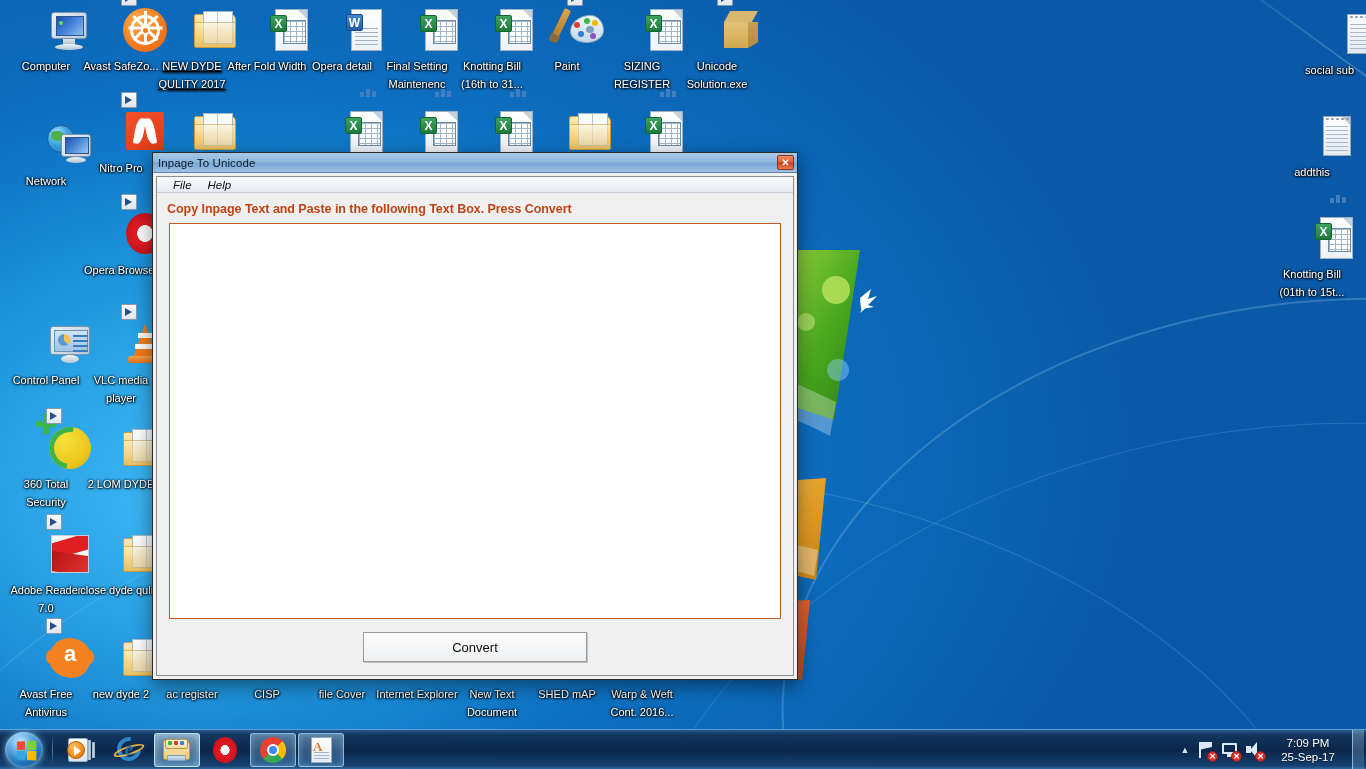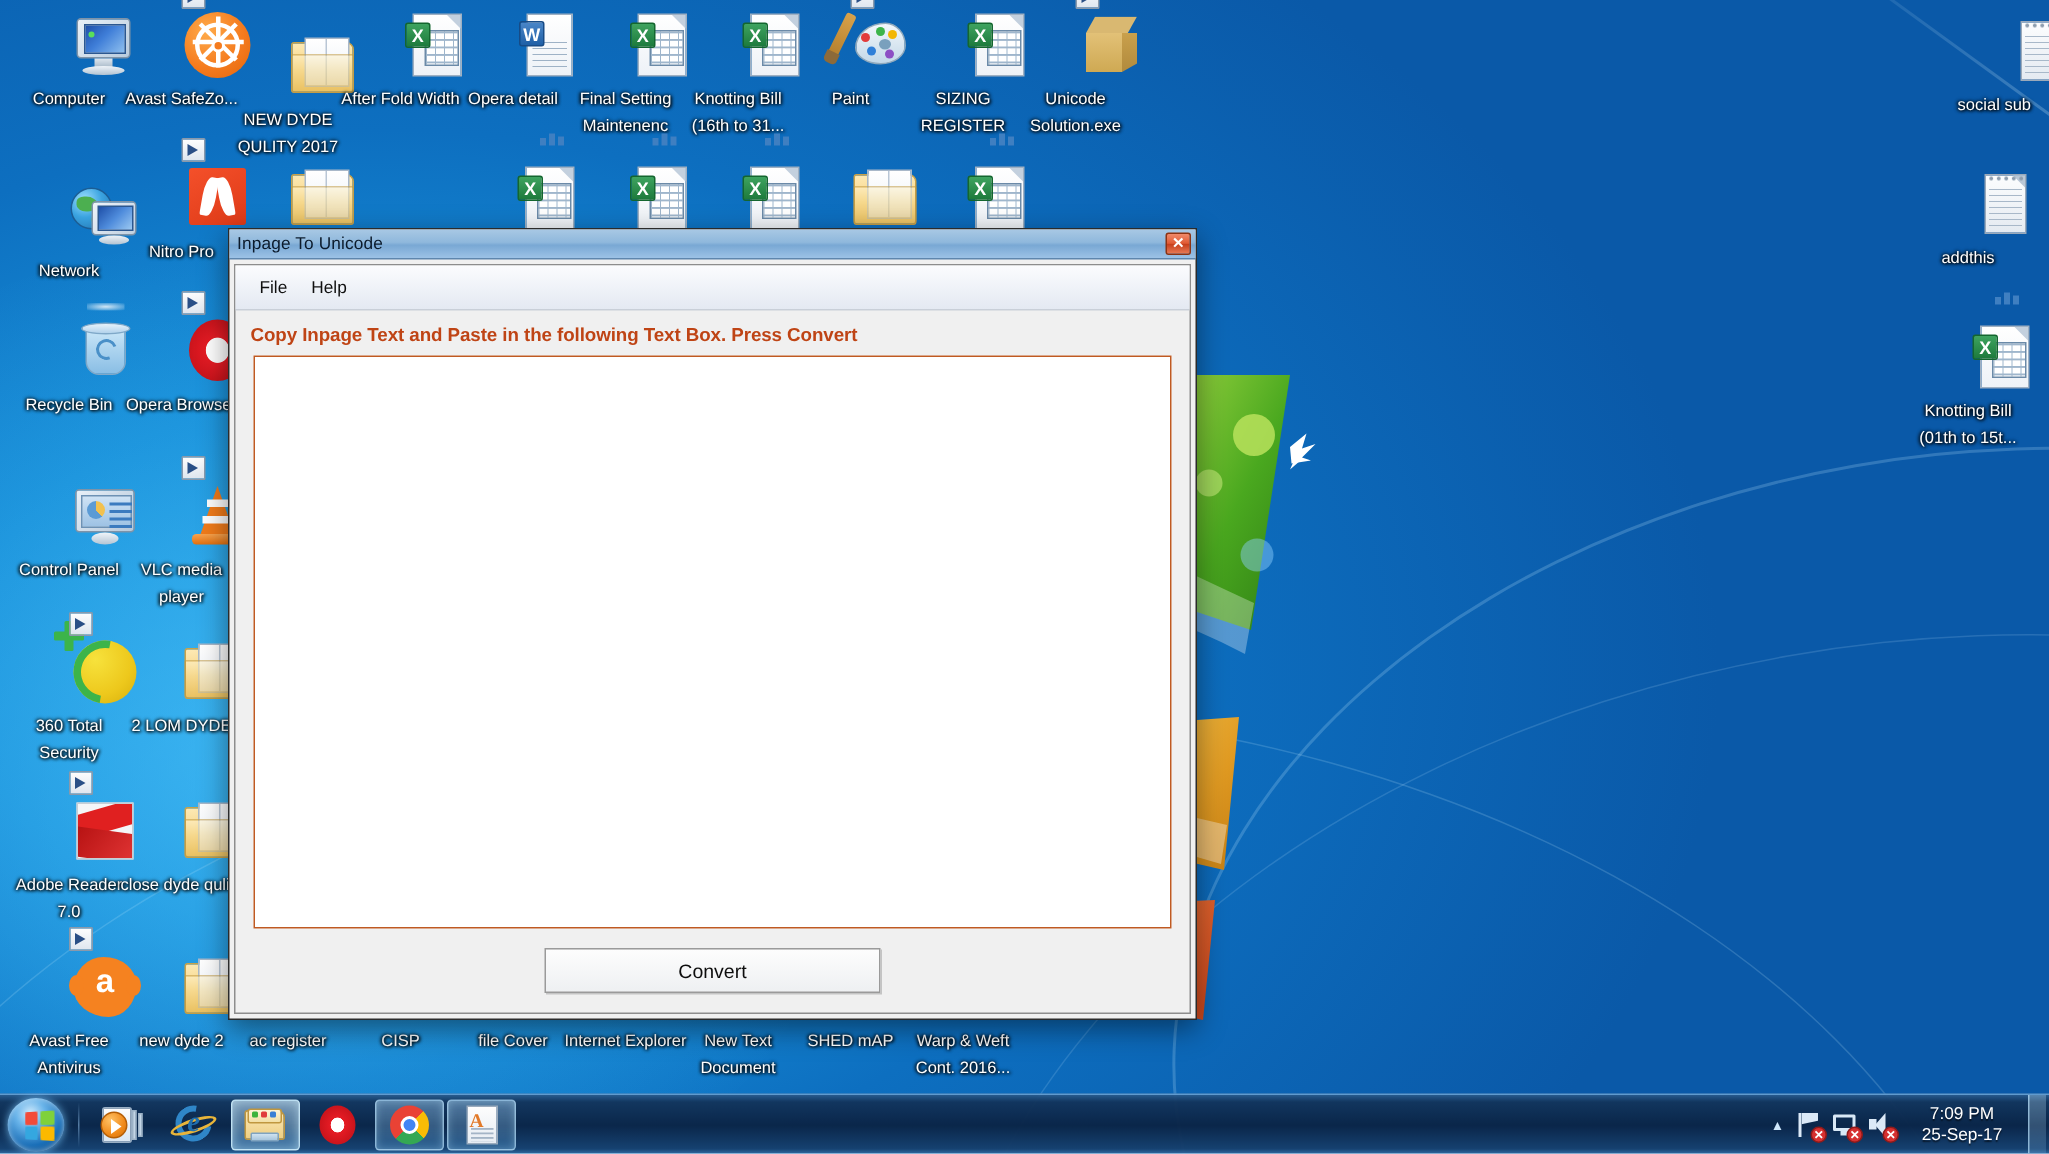--- a/index.html
+++ b/index.html
@@ -503,25 +503,26 @@
     cursor: default;
   }
   #dlg-inner {
     flex: 1;
     margin: 3px;
     border: 1px solid #8d8d8d;
     background: #f0f0f0;
     display: flex; flex-direction: column;
   }
   #menubar {
-    height: 30px;
+    height: 16px;
     background: linear-gradient(180deg,#fbfcfe,#e4e9f2);
     border-bottom: 1px solid #c9cfd8;
     display: flex; align-items: center;
     padding-left: 8px;
+    font-style: italic;
   }
   #menubar .mi {
     font-size: 11.5px; color: #101010;
     padding: 2px 8px; cursor: default;
   }
   #notice {
     padding: 9px 10px 7px 10px;
     font: bold 12.5px "Liberation Sans", sans-serif;
     color: #bf4415;
     letter-spacing: -.05px;
@@ -782,26 +783,20 @@
 
   <div class="icon" style="left:4px; top:121px;">
     <span class="glyph">
       <span class="ic-network"><span class="globe"></span><span class="mon">
             <span class="scr"></span>
           </span><span class="base"></span></span>
     </span>
     <span class="lbl">Network</span>
   </div>
 
-  <div class="icon" style="left:4px; top:210px;">
-    <span class="glyph">
-      <span class="ic-recycle"><span class="bin"></span><span class="lid"></span><span class="sym"></span><span class="shadow"></span></span>
-    </span>
-    <span class="lbl">Recycle Bin</span>
-  </div>
 
   <div class="icon" style="left:4px; top:320px;">
     <span class="glyph">
       <span class="ic-cpanel"><span class="mon">
             <span class="scr">
               <span class="pie"></span>
               <span class="rows">
                 <i></i>
                 <i></i>
                 <i></i>
@@ -887,21 +882,21 @@
     <span class="lbl">close dyde qulity</span>
   </div>
 
   <div class="icon" style="left:79px; top:634px;">
     <span class="glyph">
       <span class="ic-folder"><span class="back"></span><span class="paper"></span><span class="front"></span></span>
     </span>
     <span class="lbl">new dyde 2</span>
   </div>
 
-  <div class="icon" style="left:150px; top:20px;">
+  <div class="icon" style="left:150px; top:6px;text-decoration:underline;">
     <span class="glyph">
       <span class="ic-folder"><span class="back"></span><span class="paper"></span><span class="front"></span></span>
     </span>
     <span class="lbl">NEW DYDE QULITY 2017</span>
   </div>
 
   <div class="icon" style="left:225px; top:6px;">
     <span class="glyph">
       <span class="ic-xls"><span class="sheet">
             <span class="fold"></span>

